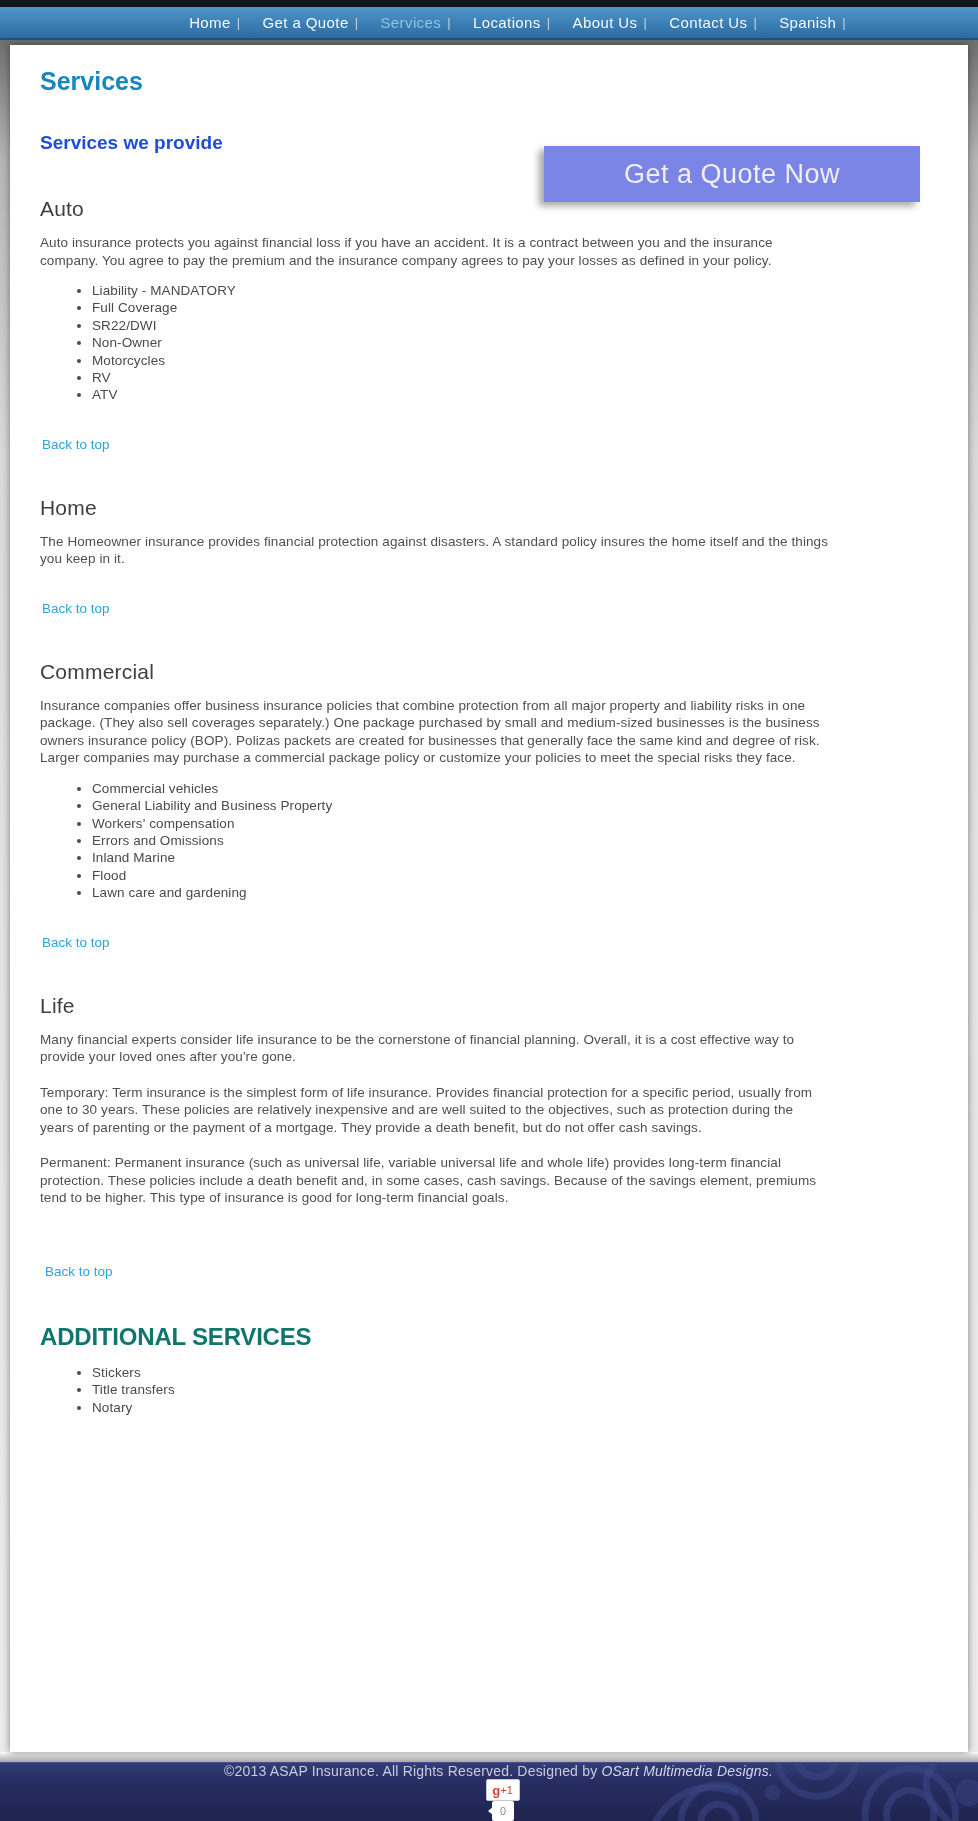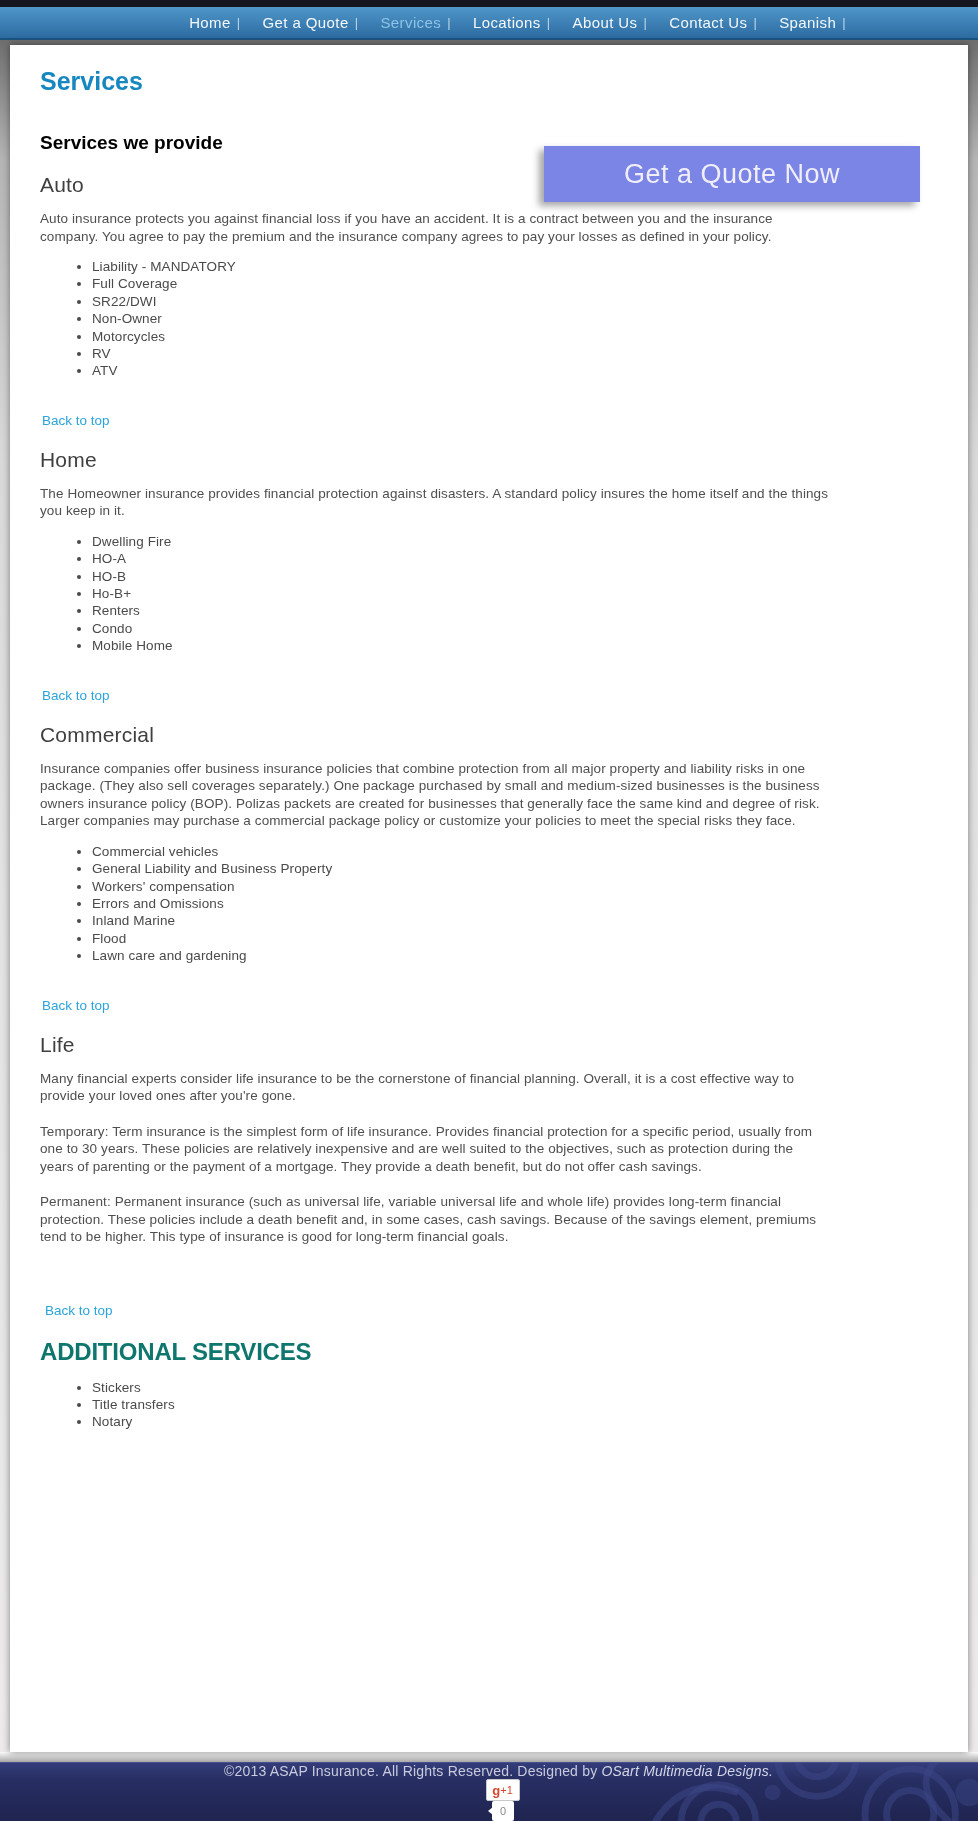--- a/index.html
+++ b/index.html
@@ -32,37 +32,37 @@
     background:linear-gradient(#6e6e6e 0px, #b5b5b5 120px, #d9d9d9 420px, #e3e3e3 900px, #eceaea);
     padding:5px 10px 0 10px;
   }
   .card {
     background:#ffffff; height:100%;
     box-shadow:0 0 7px rgba(0,0,0,.45);
     position:relative;
     padding:16px 30px 0 30px;
   }
   .page-title { color:#1787c0; font-size:25px; font-weight:700; margin-top:6px; }
-  .page-subtitle { color:#000000; font-size:19px; font-weight:700; margin-top:36px; }
+  .page-subtitle { color:#1d4ed8; font-size:19px; font-weight:700; margin-top:36px; }
 
   .quote-btn {
     position:absolute; top:101px; right:48px;
     width:376px; height:56px;
     background:#7b85e6;
     box-shadow:-5px 4px 7px rgba(0,0,0,.35);
     border:none; cursor:pointer;
     color:#f0eef9; font-size:27px; font-weight:300; letter-spacing:.5px;
     font-family:"Liberation Sans","DejaVu Sans",sans-serif;
     display:flex; align-items:center; justify-content:center;
   }
 
   
   .section h2 {
     color:#3f3f3f; font-size:21px; font-weight:400; letter-spacing:.2px;
-    margin-top:19px;
+    margin-top:43px;
   }
   .section.accent h2 { color:#0f766e; font-size:24px; font-weight:700; letter-spacing:-0.2px; }
   .section p {
     color:#4f4f4f; font-size:13.5px; line-height:17.5px;
     width:790px; margin-top:13px; letter-spacing:.1px;
   }
   .section p + p { margin-top:18px; }
   .section ul { margin:13px 0 0 0; padding-left:52px; }
   .section li {
     color:#4a4a4a; font-size:13.5px; line-height:17.4px; letter-spacing:.1px;
@@ -152,29 +152,21 @@
     <div id="sections">
         <section class="section auto"><h2>Auto</h2><p>Auto insurance protects you against financial loss if you have an accident. It is a contract between you and the insurance company. You agree to pay the premium and the insurance company agrees to pay your losses as defined in your policy.</p><ul>
             <li>Liability - MANDATORY</li>
             <li>Full Coverage</li>
             <li>SR22/DWI</li>
             <li>Non-Owner</li>
             <li>Motorcycles</li>
             <li>RV</li>
             <li>ATV</li>
           </ul><br><a class="btt">Back to top</a></section>
-        <section class="section home"><h2>Home</h2><p>The Homeowner insurance provides financial protection against disasters. A standard policy insures the home itself and the things you keep in it.</p><ul>
-            <li>Dwelling Fire</li>
-            <li>HO-A</li>
-            <li>HO-B</li>
-            <li>Ho-B+</li>
-            <li>Renters</li>
-            <li>Condo</li>
-            <li>Mobile Home</li>
-          </ul><br><a class="btt">Back to top</a></section>
+        <section class="section home"><h2>Home</h2><p>The Homeowner insurance provides financial protection against disasters. A standard policy insures the home itself and the things you keep in it.</p><br><a class="btt">Back to top</a></section>
         <section class="section commercial"><h2>Commercial</h2><p>Insurance companies offer business insurance policies that combine protection from all major property and liability risks in one package. (They also sell coverages separately.) One package purchased by small and medium-sized businesses is the business owners insurance policy (BOP). Polizas packets are created for businesses that generally face the same kind and degree of risk. Larger companies may purchase a commercial package policy or customize your policies to meet the special risks they face.</p><ul>
             <li>Commercial vehicles</li>
             <li>General Liability and Business Property</li>
             <li>Workers' compensation</li>
             <li>Errors and Omissions</li>
             <li>Inland Marine</li>
             <li>Flood</li>
             <li>Lawn care and gardening</li>
           </ul><br><a class="btt">Back to top</a></section>
         <section class="section life"><h2>Life</h2><p>Many financial experts consider life insurance to be the cornerstone of financial planning. Overall, it is a cost effective way to provide your loved ones after you're gone.</p><p>Temporary: Term insurance is the simplest form of life insurance. Provides financial protection for a specific period, usually from one to 30 years. These policies are relatively inexpensive and are well suited to the objectives, such as protection during the years of parenting or the payment of a mortgage. They provide a death benefit, but do not offer cash savings.</p><p>Permanent: Permanent insurance (such as universal life, variable universal life and whole life) provides long-term financial protection. These policies include a death benefit and, in some cases, cash savings. Because of the savings element, premiums tend to be higher. This type of insurance is good for long-term financial goals.</p><br><a class="btt">Back to top</a></section>

